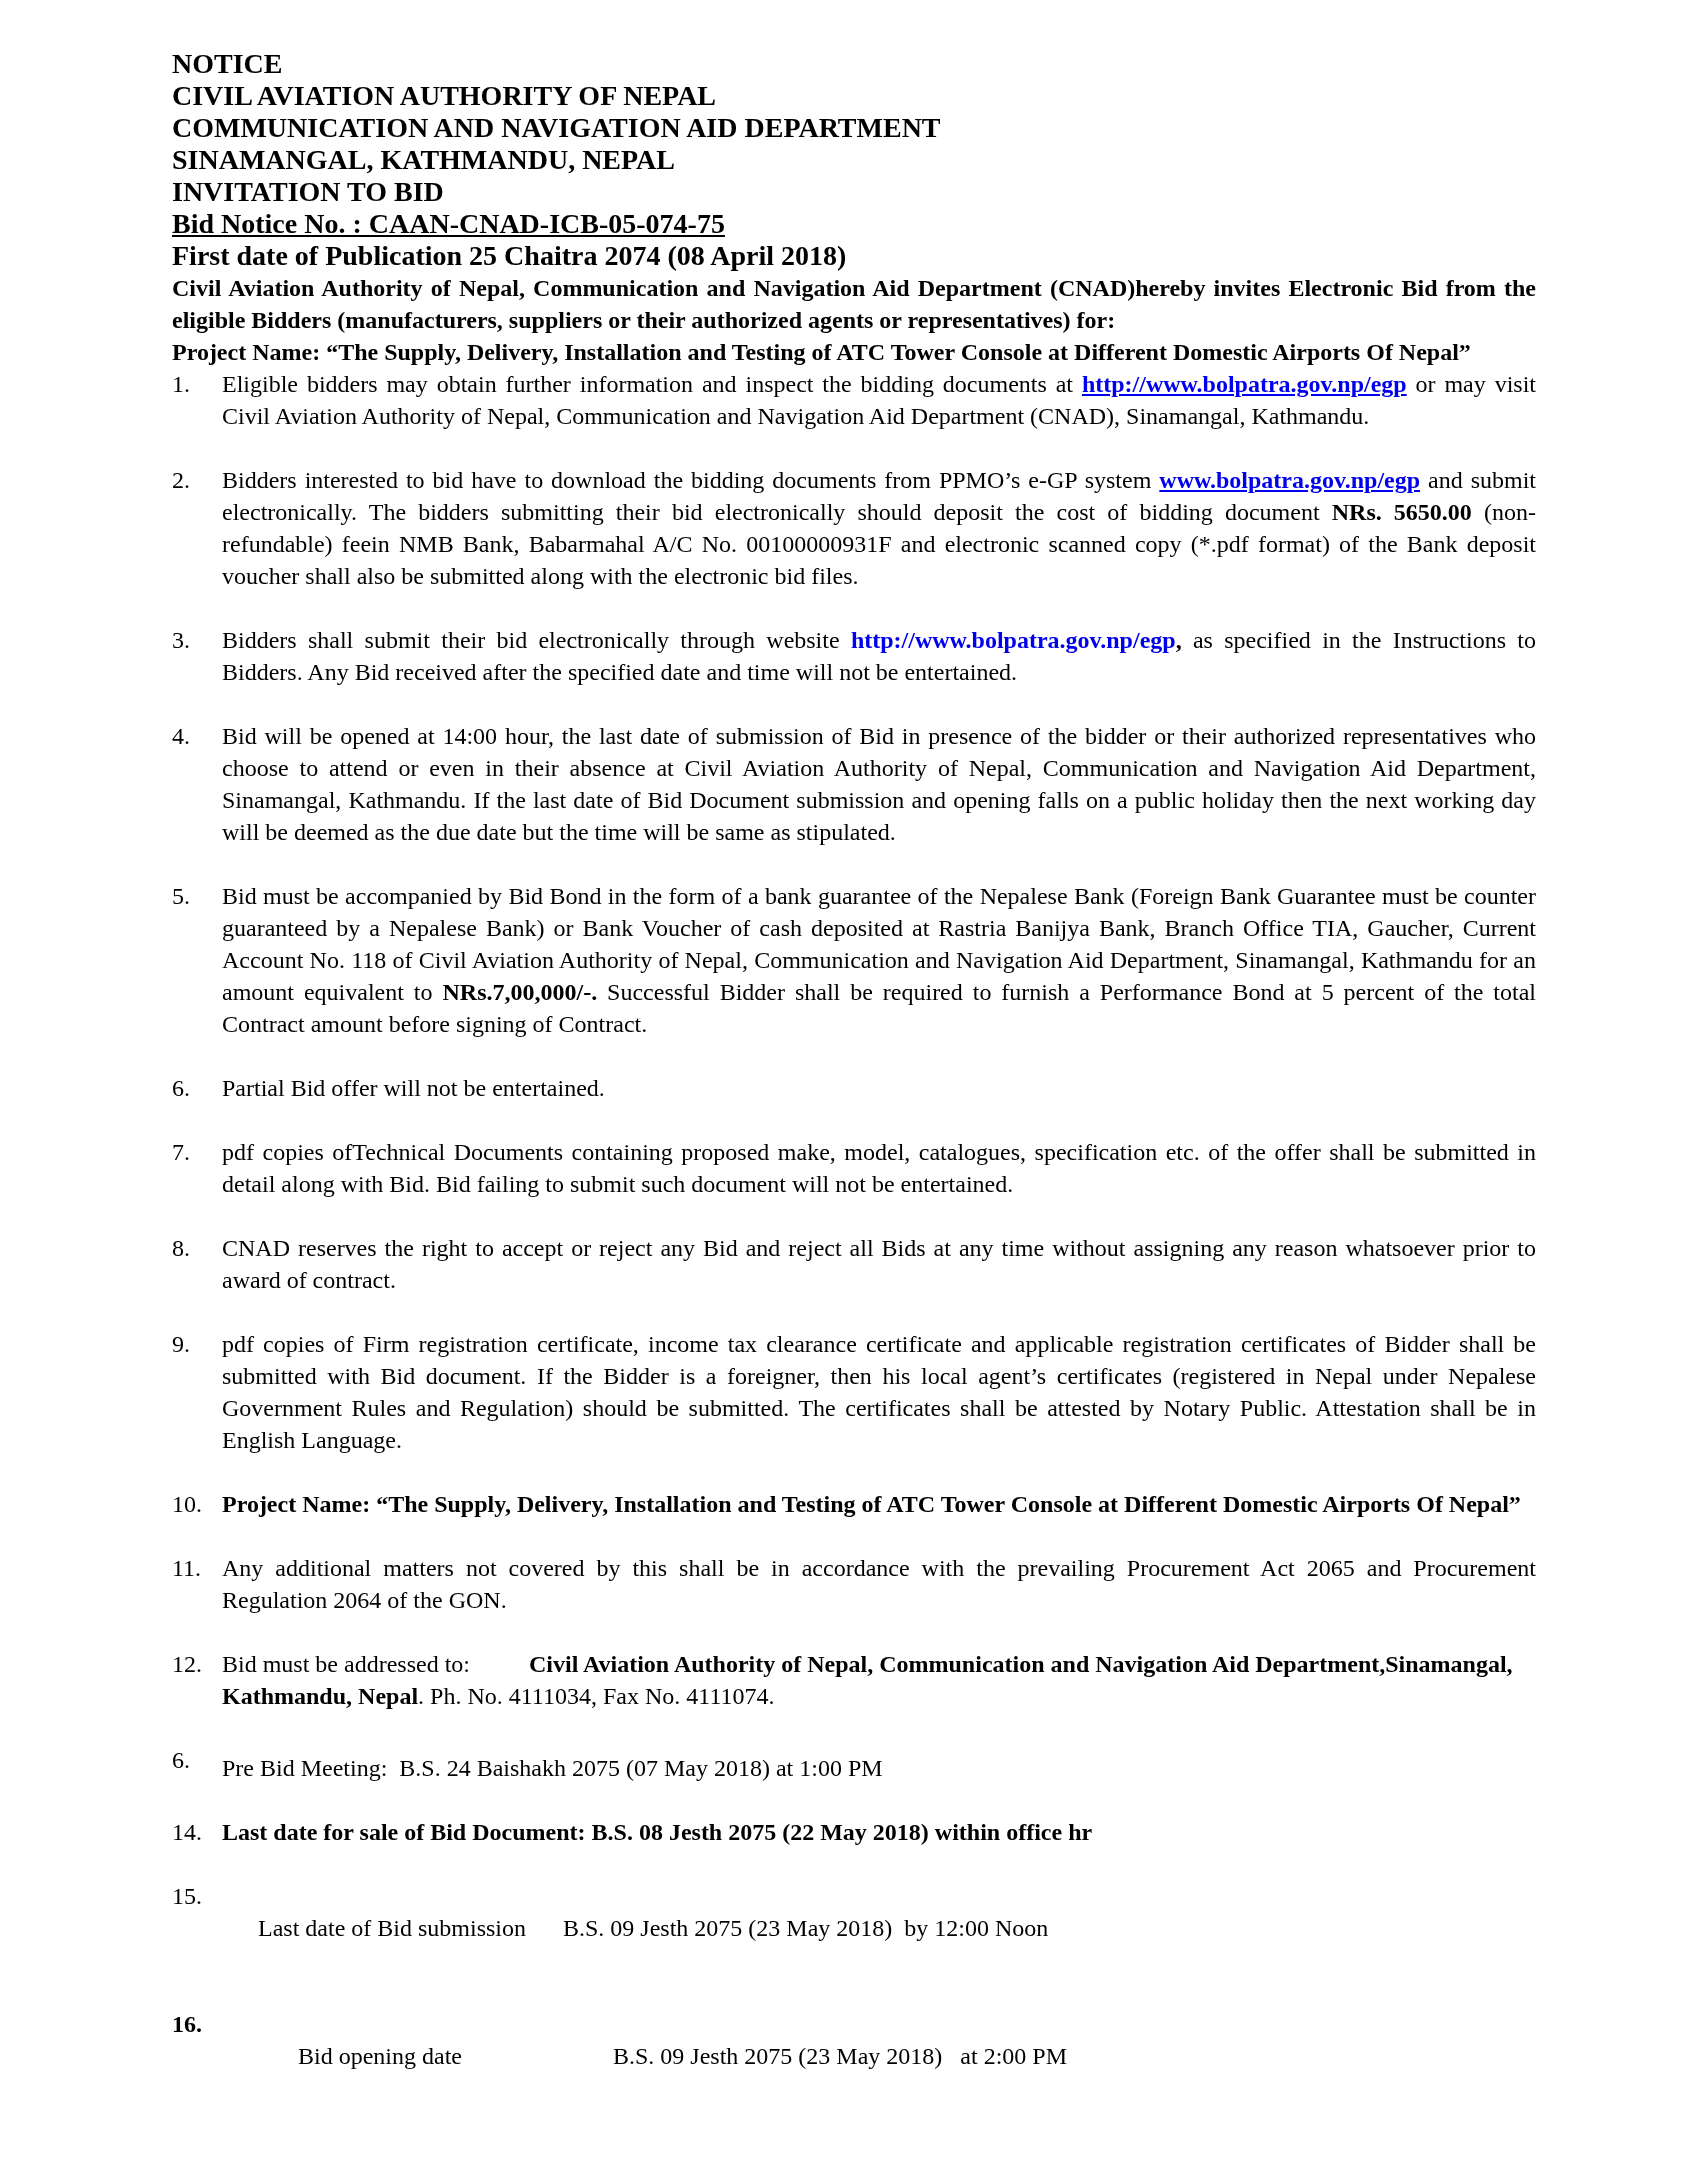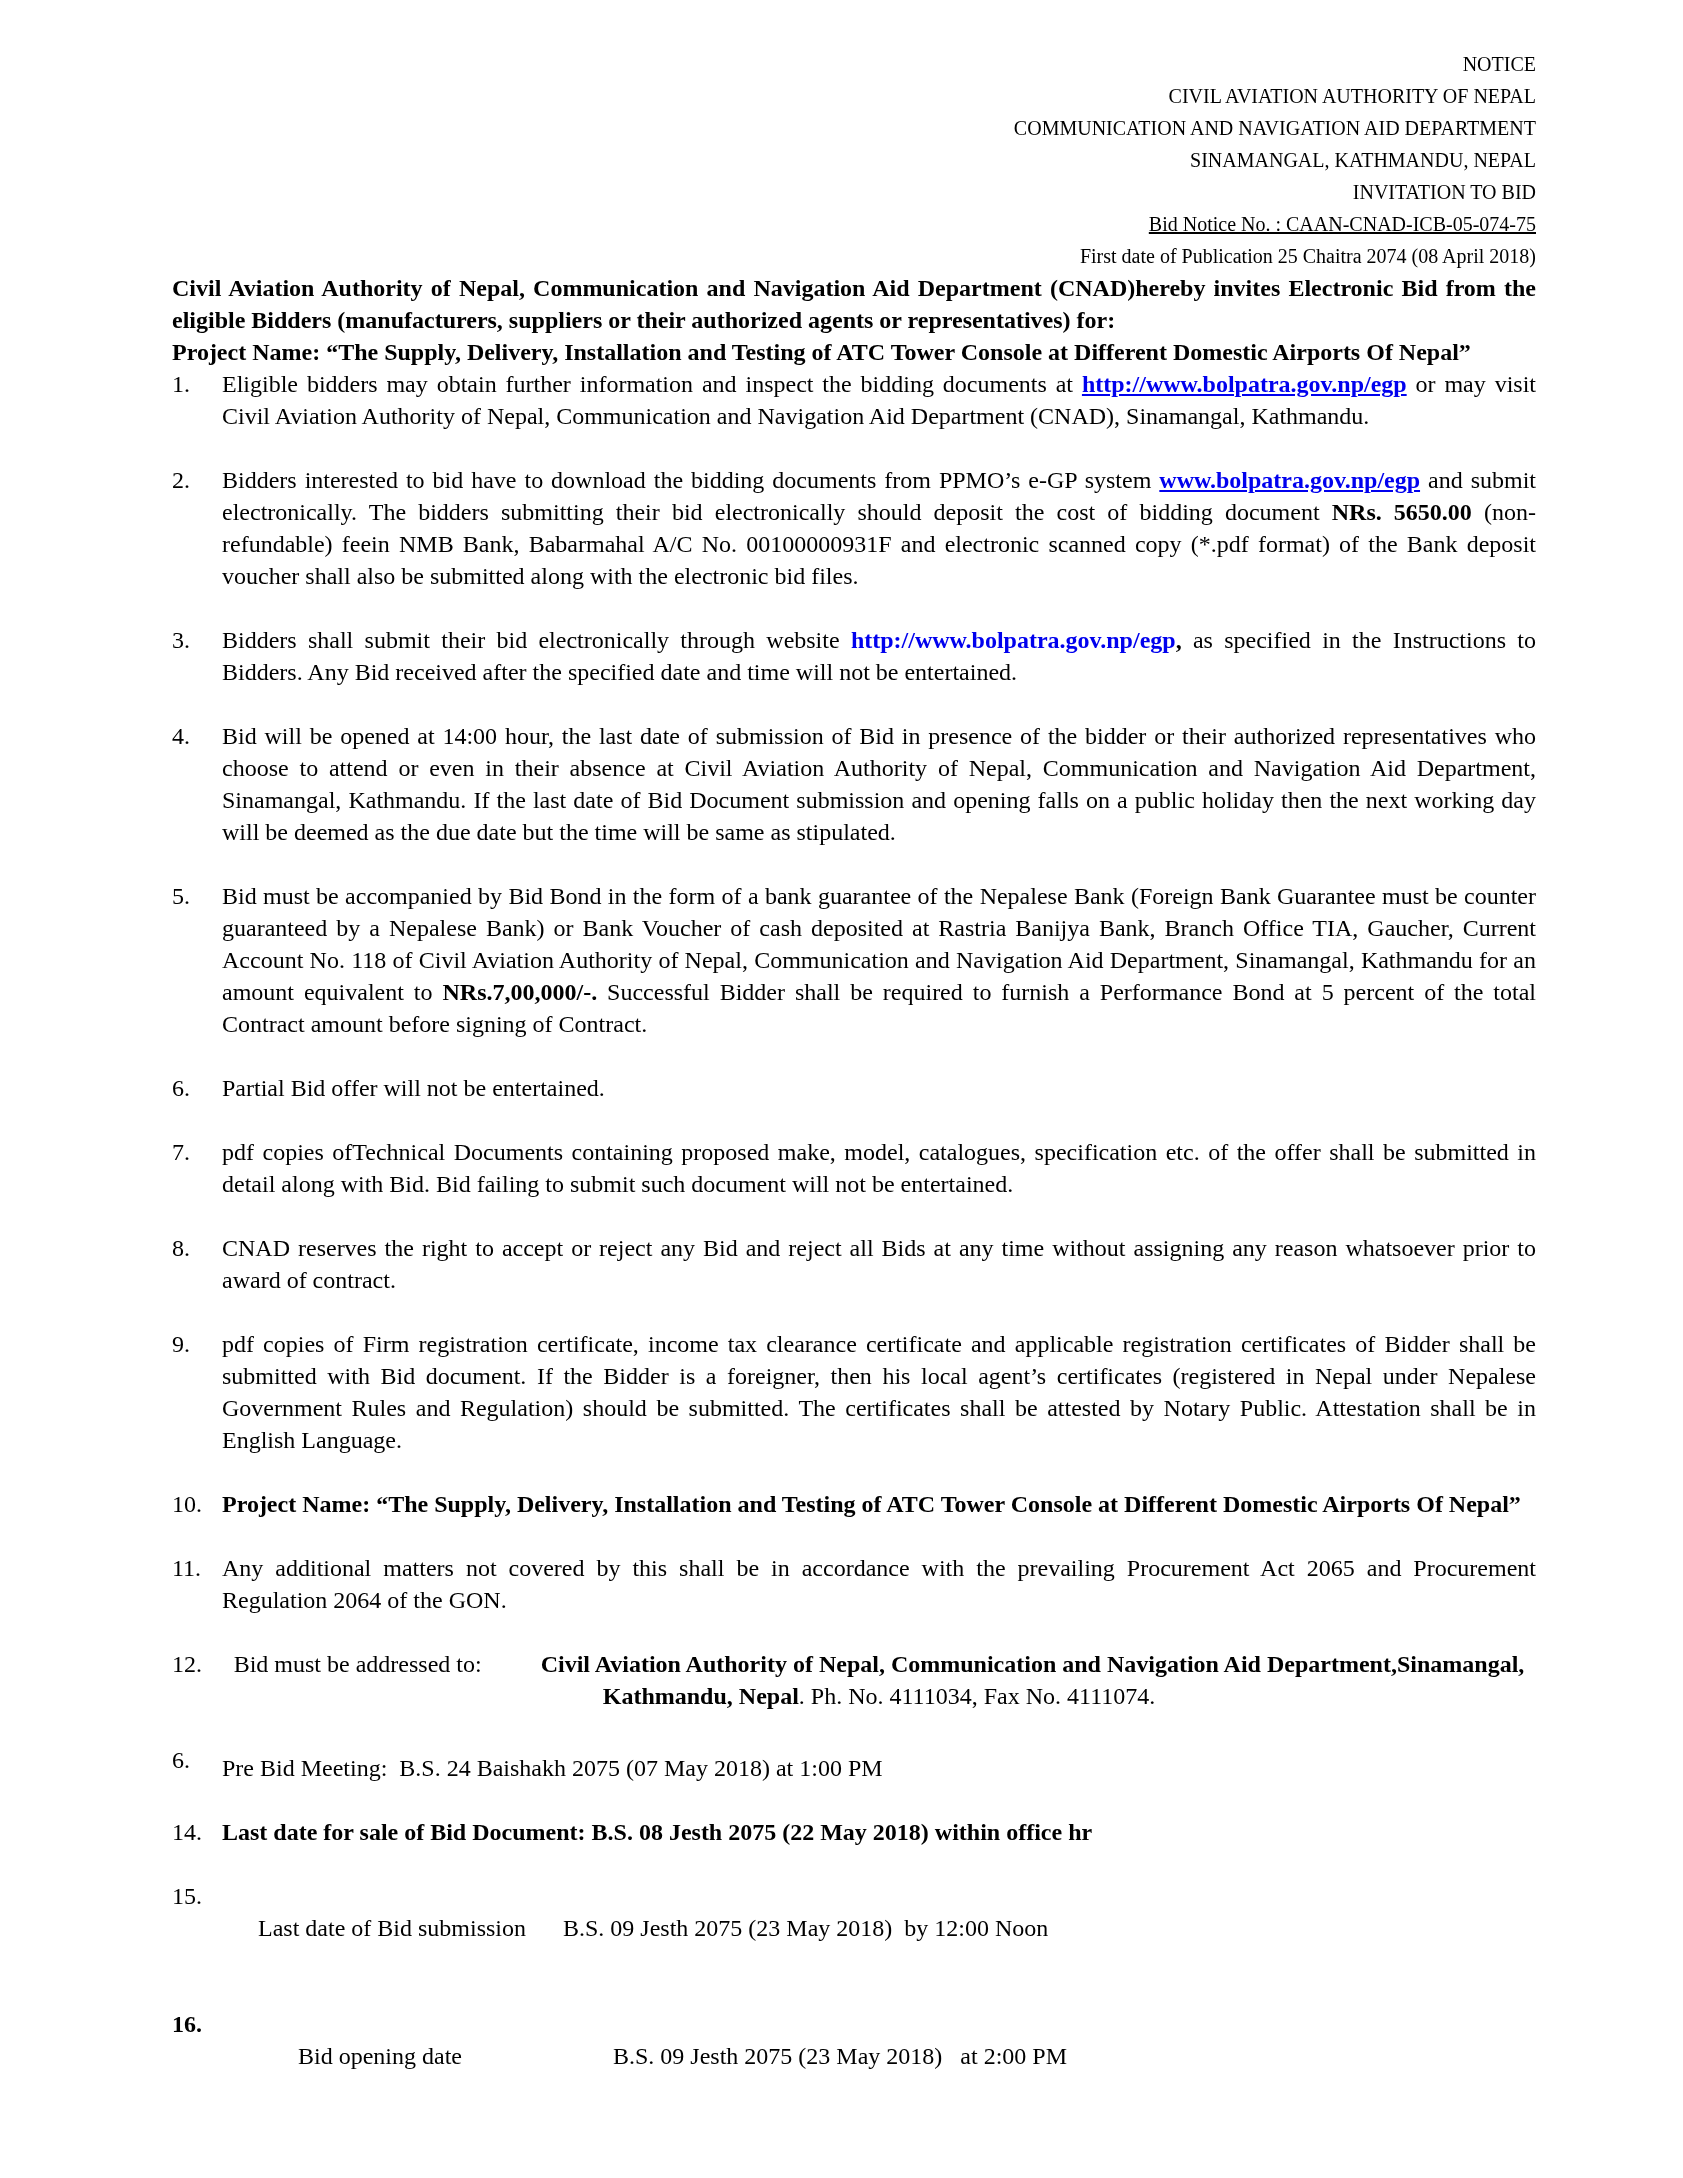--- a/index.html
+++ b/index.html
@@ -1,19 +1,19 @@
 <!DOCTYPE html>
 <html><head>
 <meta charset="utf-8">
 <style>
   html, body { margin: 0; padding: 0; background: #ffffff; }
   body { width: 1683px; height: 2178px; position: relative; overflow: hidden;
          font-family: "Liberation Serif", "DejaVu Serif", serif; color: #000; }
   .page { position: absolute; left: 172px; top: 48px; width: 1364px; }
-  .hdr { text-align: right; font-weight: normal; font-size: 20px; line-height: 32px; }
+  .hdr { text-align: left; font-weight: bold; font-size: 28px; line-height: 32px; }
   .hdr .u { text-decoration: underline; }
   .intro { font-weight: bold; font-size: 24px; line-height: 32px; text-align: justify; }
   .item { display: flex; font-size: 24px; line-height: 32px; margin-top: 0; }
   .item .num { width: 50px; flex: 0 0 50px; }
   .item .num.b { font-weight: bold; }
   .item .body { flex: 1 1 auto; text-align: justify; }
   .b { font-weight: bold; }
   a.link { color: #0000ee; font-weight: bold; text-decoration: underline; }
   span.linkplain { color: #0000ee; font-weight: bold; }
   .gap { height: 32px; }
@@ -110,21 +110,21 @@
   <div class="gap"></div>
 
   <div class="item">
     <div class="num">11.</div>
     <div class="body">Any additional matters not covered by this shall be in accordance with the prevailing Procurement Act 2065 and Procurement Regulation 2064 of the GON.</div>
   </div>
   <div class="gap"></div>
 
   <div class="item">
     <div class="num">12.</div>
-    <div class="body" style="text-align:center;">
+    <div class="body" style="text-align:left;">
       <span>Bid must be addressed to:</span><span class="tab1"></span><span class="b">Civil Aviation Authority of Nepal, Communication and Navigation Aid Department,Sinamangal, Kathmandu, Nepal</span><span>. Ph. No. 4111034, Fax No. 4111074.</span>
     </div>
   </div>
   <div class="gap"></div>
 
   <div class="item">
     <div class="num">6.</div>
     <div class="body" style="text-align:left; white-space:pre;margin-top:8px;">Pre Bid Meeting:  B.S. 24 Baishakh 2075 (07 May 2018) at 1:00 PM</div>
   </div>
   <div class="gap"></div>

